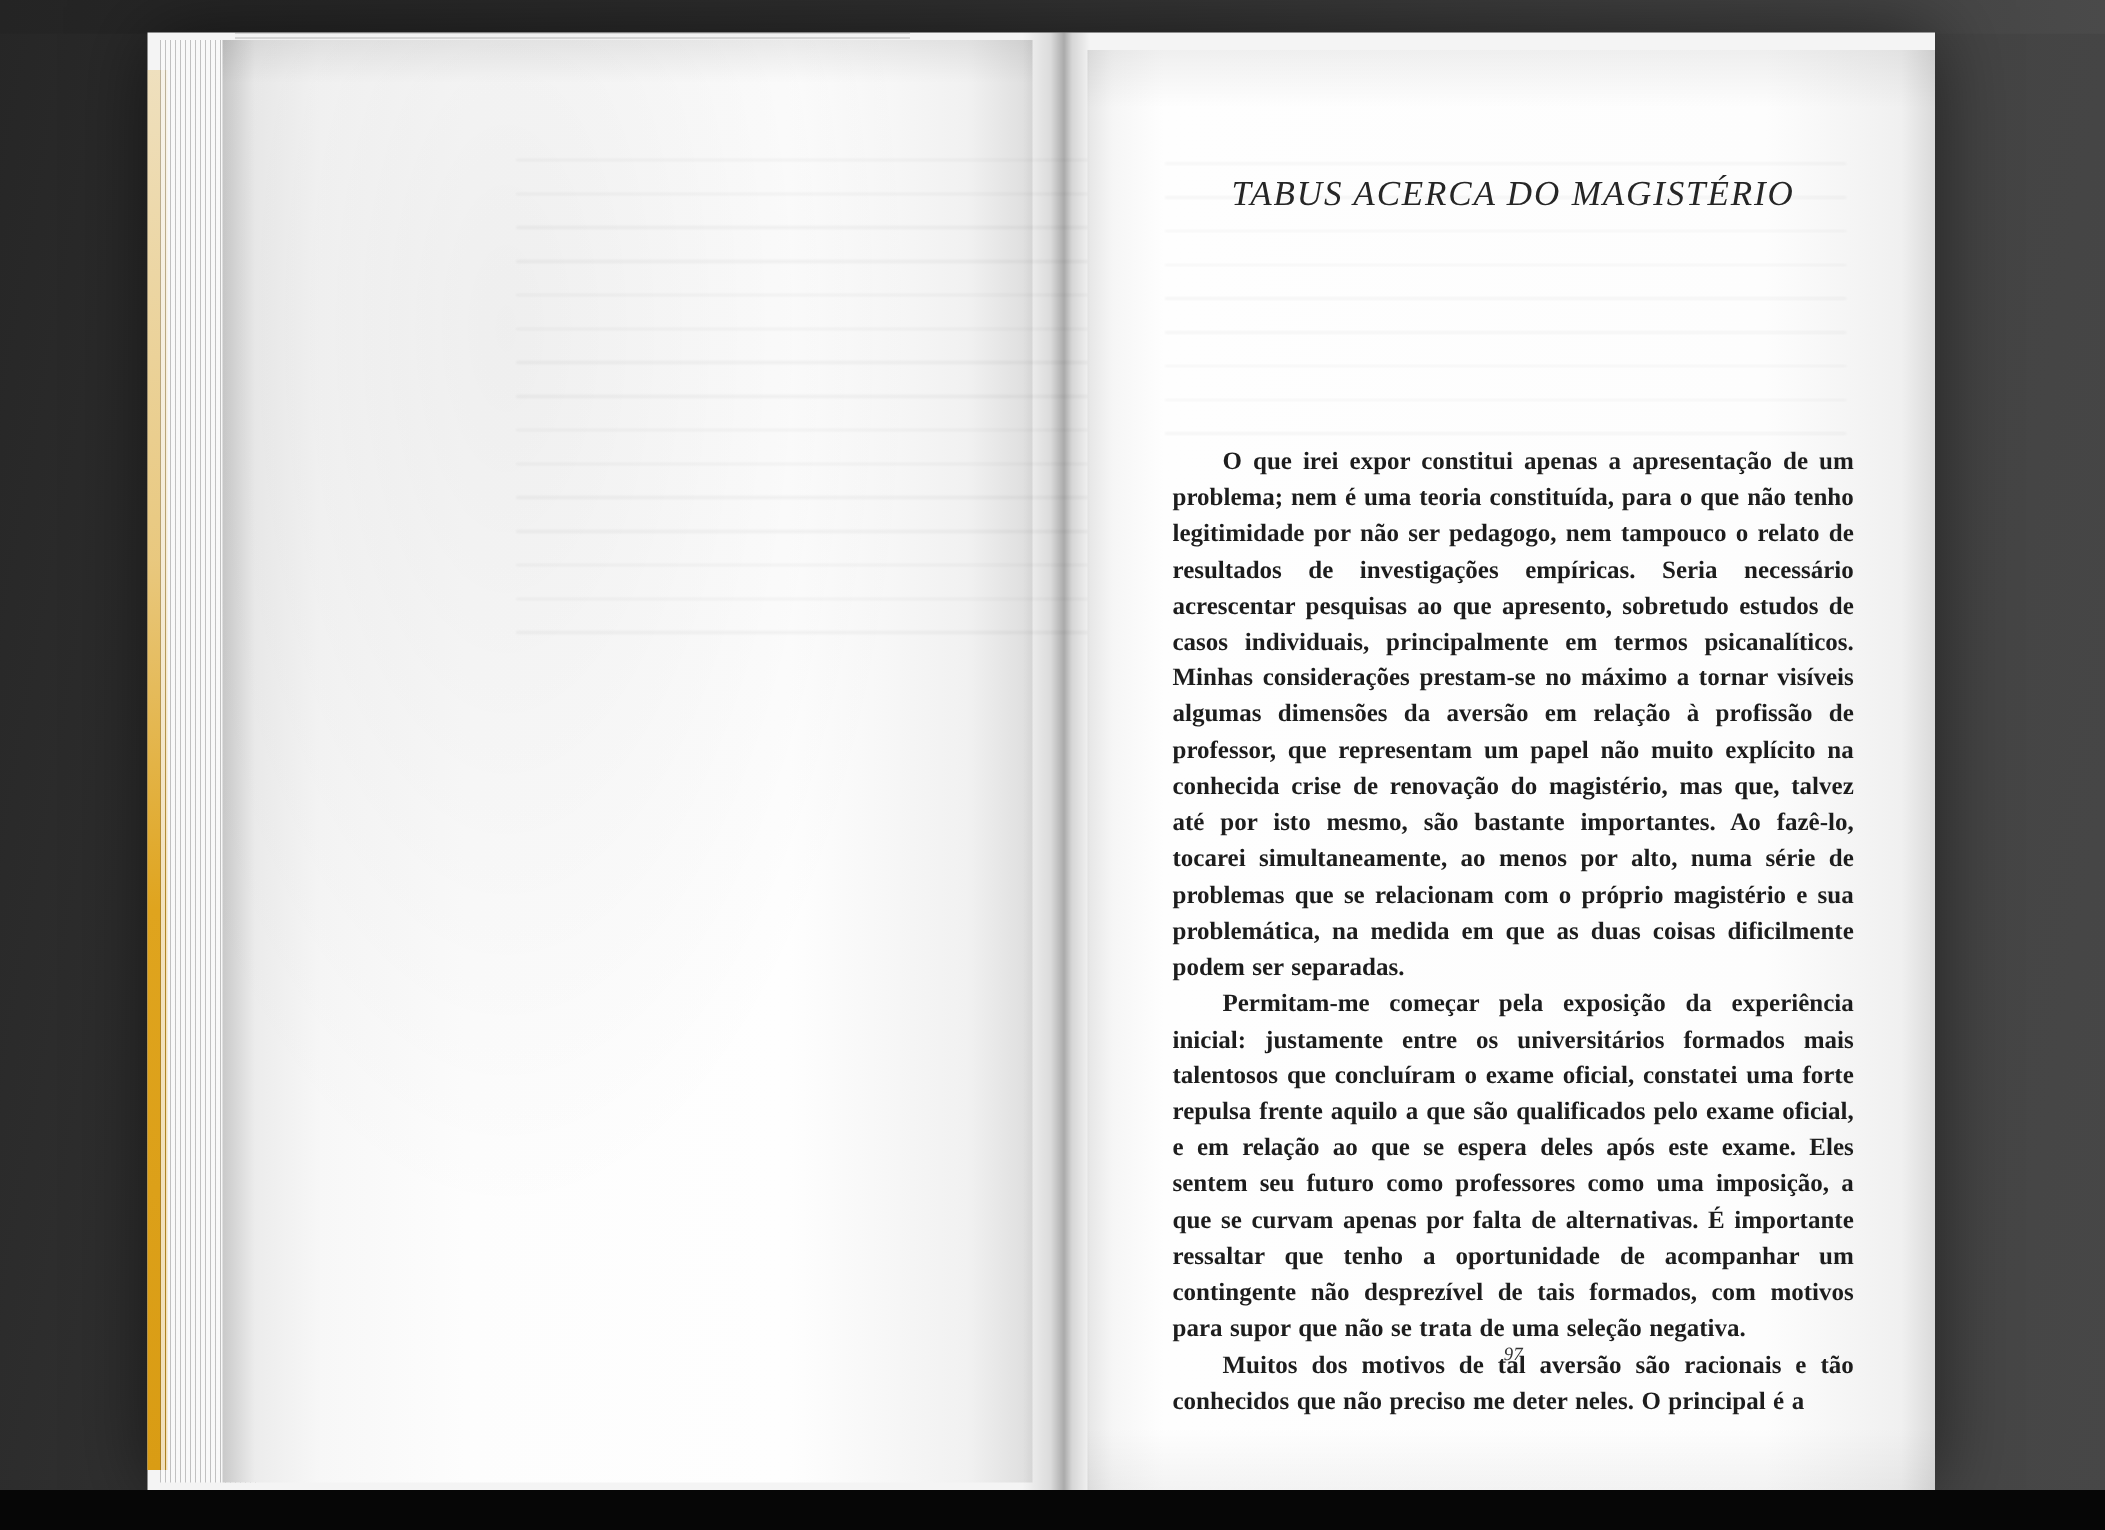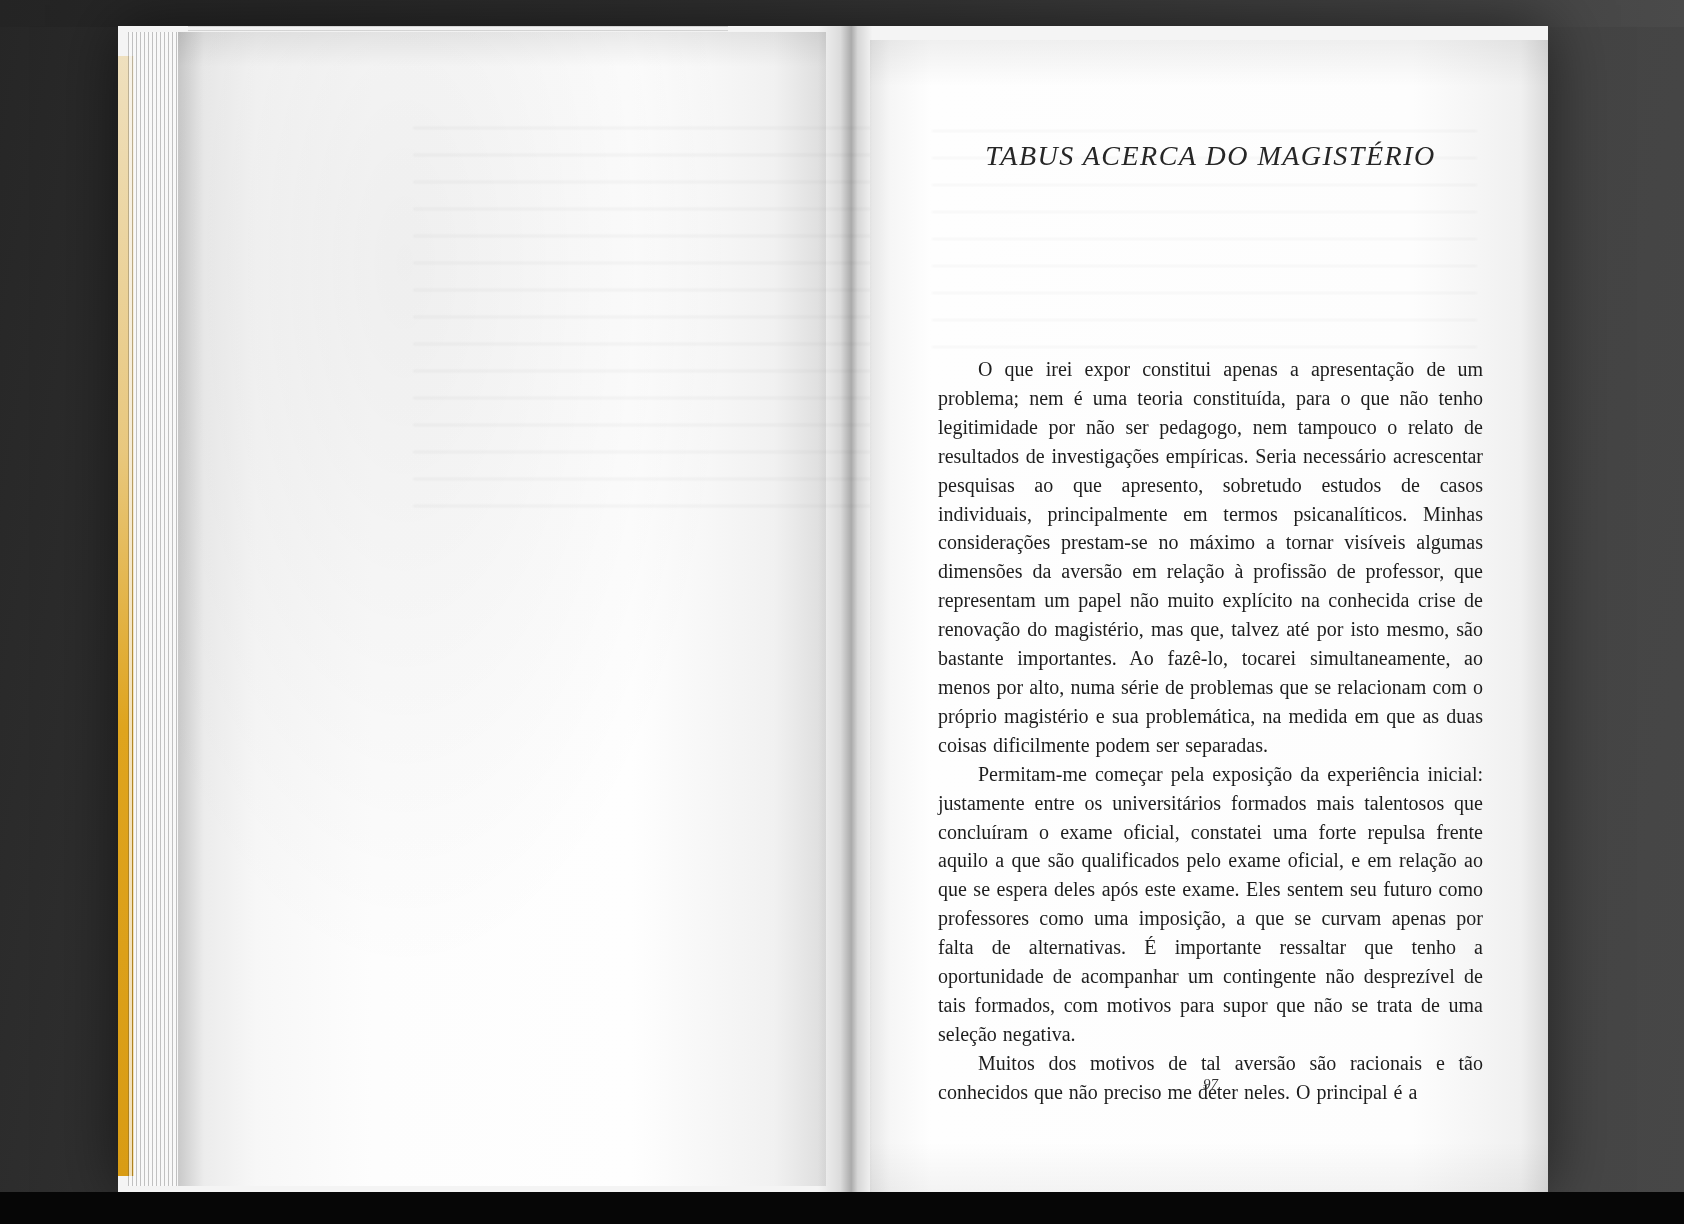--- a/index.html
+++ b/index.html
@@ -130,20 +130,21 @@
     font-weight: normal;
     font-size: 28px;
     letter-spacing: 1.5px;
     color: #262626;
     white-space: nowrap;
   }
   .body-text {
     position: absolute;
     left: 0; top: 315px;
     width: 100%;
+    font-weight: bold;
   }
   .body-text p {
     margin: 0;
     text-indent: 40px;
     text-align: justify;
     font-size: 20px;
     line-height: 28.9px;
     color: #1d1d1d;
     word-spacing: 1px;
   }

